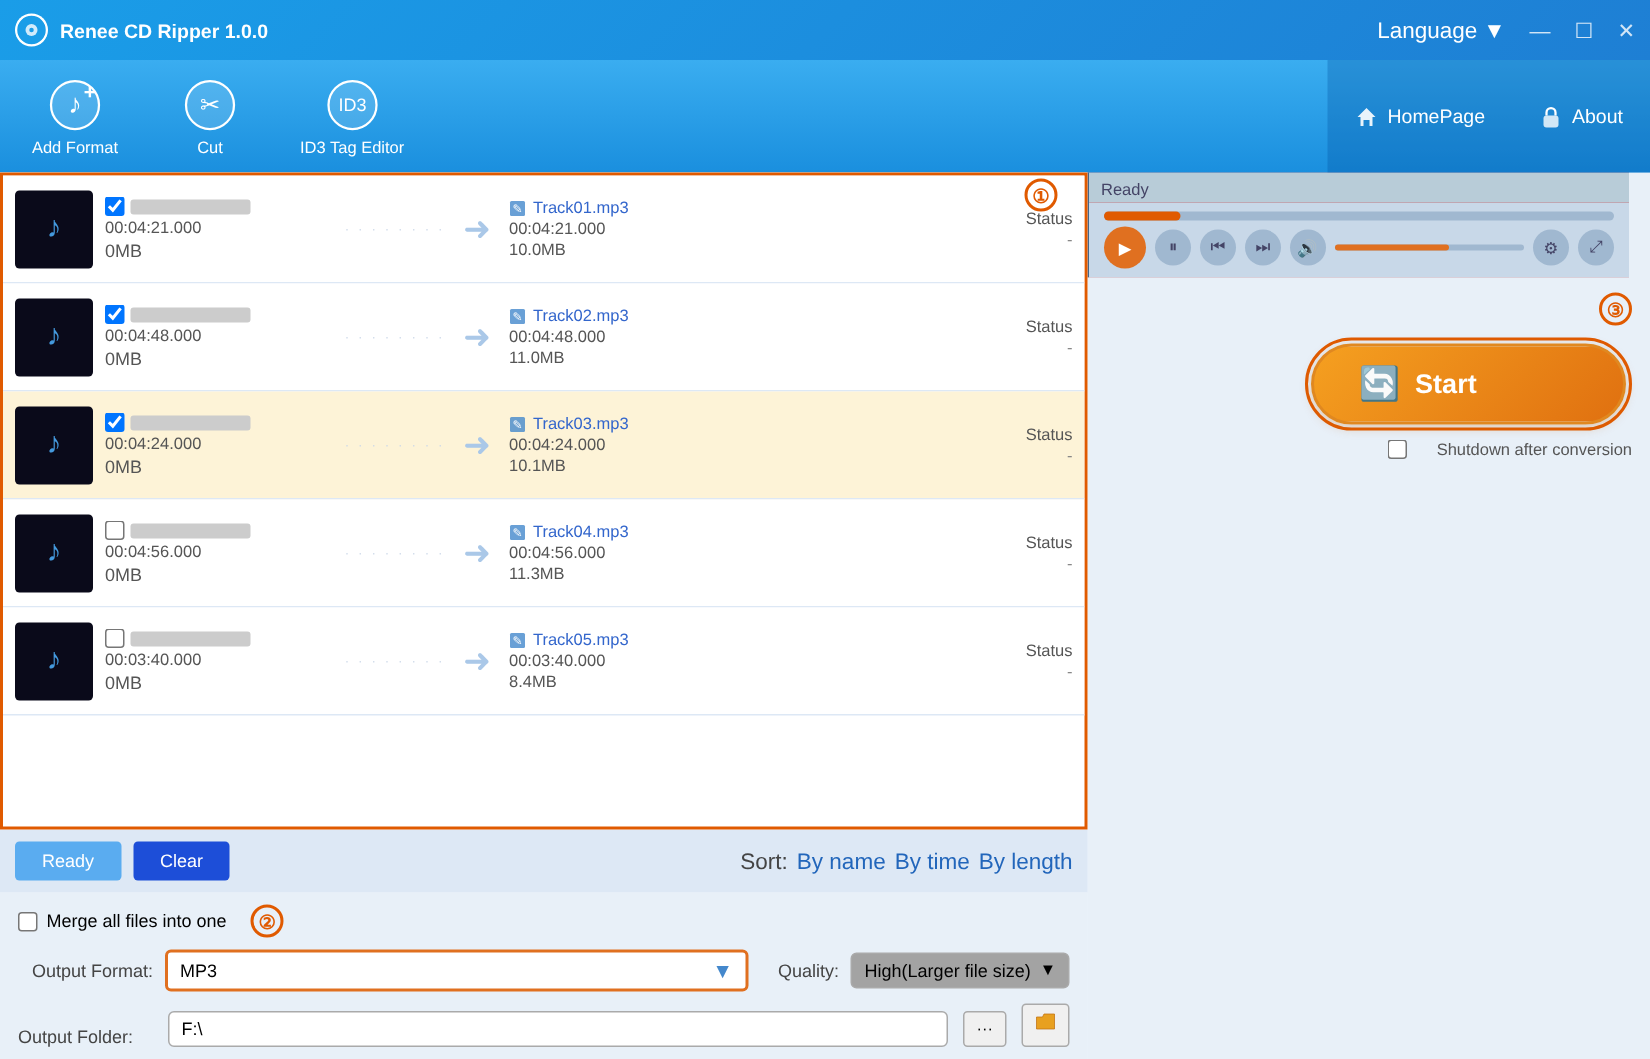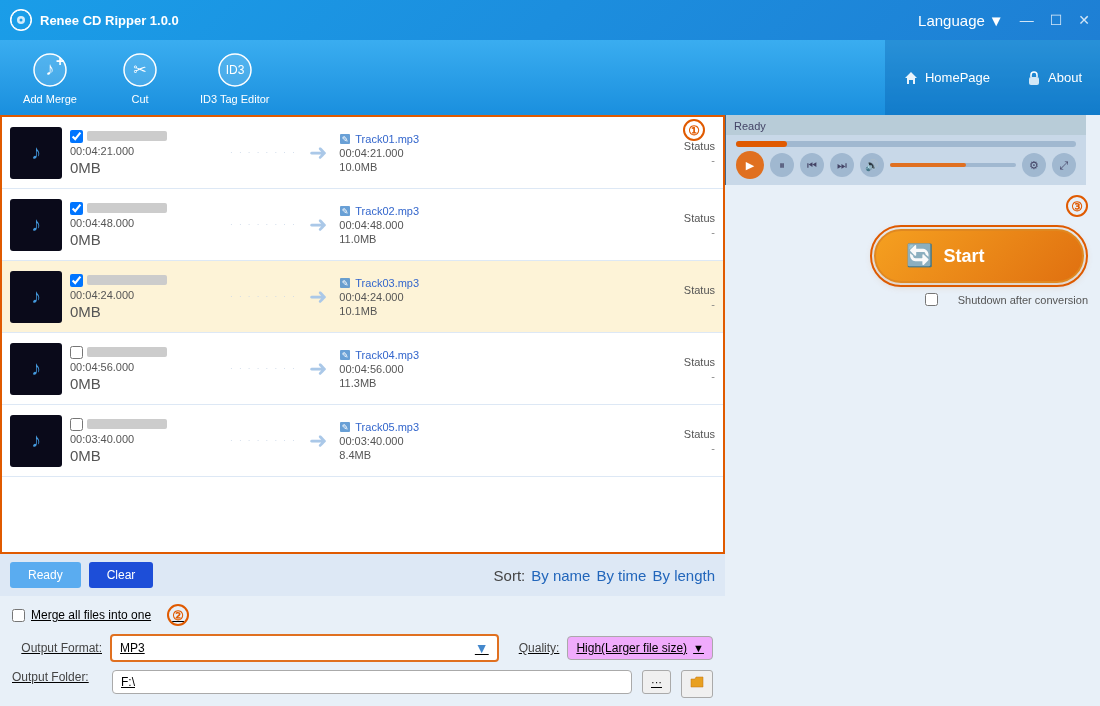--- a/index.html
+++ b/index.html
@@ -75,21 +75,21 @@
       display: flex; align-items: center; justify-content: center;
       flex-shrink: 0; margin-right: 8px; position: relative; overflow: hidden;
     }
     .music-note {
       color: #4499dd; font-size: 20px;
     }
 
     .track-meta { display: flex; flex-direction: column; gap: 2px; width: 160px; flex-shrink: 0; }
     .track-meta-check { display: flex; align-items: center; gap: 4px; }
     .track-duration { color: #555; font-size: 11px; }
-    .track-size { color: #555; font-size: 15px; }
+    .track-size { color: #555; font-size: 12px; }
 
     .track-arrow { margin: 0 12px; color: #aac8e8; font-size: 22px; }
     .track-dots { color: #ccd8e8; font-size: 8px; letter-spacing: 2px; }
 
     .track-output { display: flex; flex-direction: column; gap: 2px; width: 200px; }
     .track-filename { display: flex; align-items: center; gap: 4px; font-size: 11px; color: #3366cc; }
     .track-out-duration { font-size: 11px; color: #555; }
     .track-out-size { font-size: 11px; color: #555; }
 
     .track-status { margin-left: auto; display: flex; flex-direction: column; align-items: flex-end; gap: 2px; }
@@ -112,26 +112,26 @@
     }
     .btn-clear {
       background: #1d4ed8; color: white; border: none; border-radius: 3px;
       padding: 6px 18px; cursor: pointer; font-size: 12px;
     }
     .sort-group { margin-left: auto; display: flex; align-items: center; gap: 6px; font-size: 15px; color: #444; }
     .sort-option { cursor: pointer; color: #2266bb; }
 
     
     #output-section {
-      background: #e8f0f8; padding: 8px 12px; display: flex; flex-direction: column; gap: 8px; text-decoration: underline;
+      background: #e8f0f8; padding: 8px 12px; display: flex; flex-direction: column; gap: 8px;
     }
     .merge-row { display: flex; align-items: center; gap: 6px; font-size: 12px; }
     .format-label { color: #444; min-width: 90px; text-align: right; }
     .quality-label { color: #444; }
-    .folder-row { display: flex; align-items: flex-start; gap: 10px; font-size: 12px; }
+    .folder-row { display: flex; align-items: flex-end; gap: 10px; font-size: 12px; }
     .folder-label { color: #444; min-width: 90px; }
     .folder-path {
       flex: 1; padding: 5px 10px; border: 1px solid #aaa; border-radius: 4px;
       background: white; font-size: 12px;
     }
     .folder-btn {
       padding: 5px 8px; border: 1px solid #aaa; border-radius: 3px;
       background: #f0f0f0; cursor: pointer; font-size: 11px;
     }
 
@@ -205,21 +205,21 @@
 
 <div id="toolbar">
   <div class="toolbar-item">
     <div class="toolbar-icon">
       <svg width="36" height="36" viewBox="0 0 36 36">
         <circle cx="18" cy="18" r="16" fill="rgba(255,255,255,0.15)" stroke="white" stroke-width="1.5"></circle>
         <text x="18" y="23" text-anchor="middle" fill="white" font-size="18">♪</text>
         <text x="28" y="14" text-anchor="middle" fill="white" font-size="14" font-weight="bold">+</text>
       </svg>
     </div>
-    <span>Add Merge</span>
+    <span>Add Format</span>
   </div>
   <div class="toolbar-item">
     <div class="toolbar-icon">
       <svg width="36" height="36" viewBox="0 0 36 36">
         <circle cx="18" cy="18" r="16" fill="rgba(255,255,255,0.15)" stroke="white" stroke-width="1.5"></circle>
         <text x="18" y="23" text-anchor="middle" fill="white" font-size="16">✂</text>
       </svg>
     </div>
     <span>Cut</span>
   </div>
@@ -437,21 +437,21 @@
       <div class="format-quality-row">
         <div class="format-block">
           <span class="format-label">Output Format:</span>
           <div style="flex:1;display:flex;align-items:center;border:2px solid #e07020;border-radius:4px;background:white;padding:4px 8px;cursor:pointer;">
             <span style="flex:1;">MP3</span>
             <span style="color:#4488cc;font-size:14px;">▼</span>
           </div>
         </div>
         <div class="quality-block">
           <span class="quality-label">Quality:</span>
-          <div style="display:flex;align-items:center;border:1px solid #aaa;border-radius:4px;background:#f0abfc;padding:4px 8px;cursor:pointer;">
+          <div style="display:flex;align-items:center;border:1px solid #aaa;border-radius:4px;background:#a3a3a3;padding:4px 8px;cursor:pointer;">
             <span>High(Larger file size)</span>
             <span style="margin-left:6px;font-size:11px;">▼</span>
           </div>
         </div>
       </div>
 
       <div class="folder-row">
         <span class="folder-label">Output Folder:</span>
         <div class="folder-path" style="flex:1;border:1px solid #aaa;border-radius:4px;background:white;padding:4px 8px;">F:\</div>
         <button class="folder-btn">···</button>

